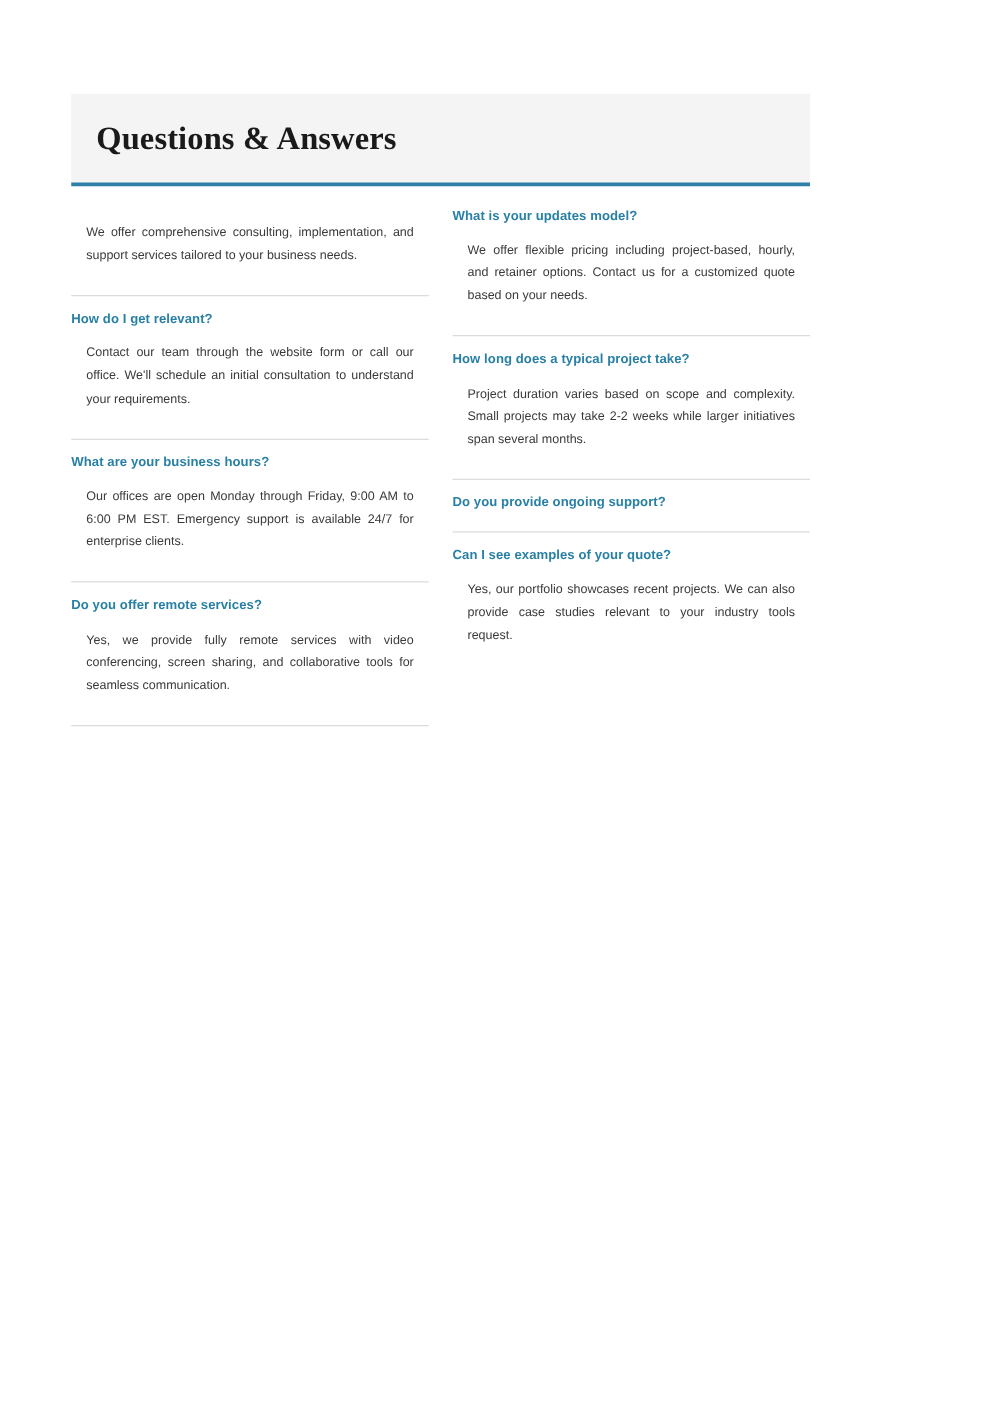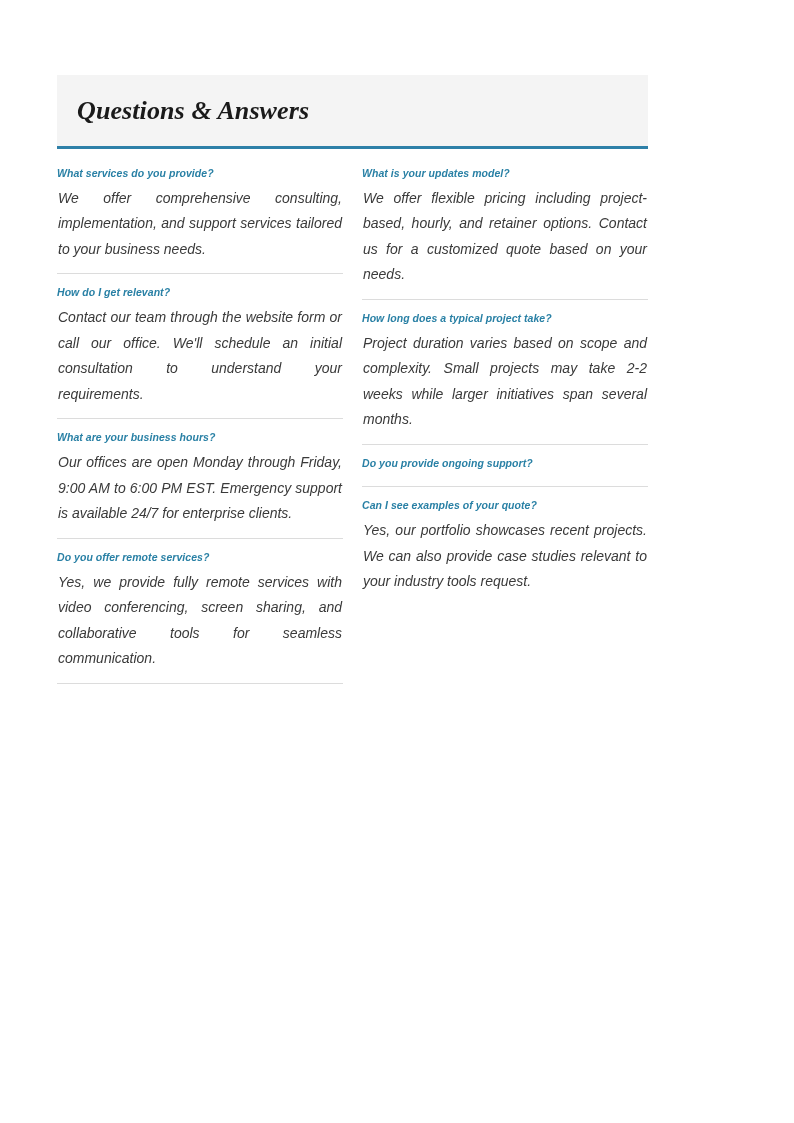--- a/index.html
+++ b/index.html
@@ -12,21 +12,20 @@
     height: 1123px;
     font-family: "Liberation Sans", sans-serif;
     -webkit-font-smoothing: antialiased;
   }
   .page {
     position: relative;
     width: 705px;
     height: 1123px;
     box-sizing: border-box;
     padding: 75px 57px 0 57px;
-    font-style: italic;
   }
   
   .faq-header {
     background: #f4f4f4;
     border-bottom: 3px solid #2e80a8;
     padding: 22px 20px 20px 20px;
     box-sizing: border-box;
   }
   .faq-title {
     margin: 0;
@@ -62,42 +61,41 @@
   .faq-question {
     margin: 0 0 6px 0;
     font-family: "Liberation Sans", sans-serif;
     font-weight: bold;
     font-size: 10.5px;
     line-height: 1.35;
     color: #2980a5;
     letter-spacing: 0.05px;
   }
   .faq-answer {
-    margin: 1px;
+    margin: 12px;
     font-family: "Liberation Sans", sans-serif;
-    font-size: 14px;
+    font-size: 10px;
     line-height: 1.82;
     color: #3a3a3a;
     text-align: justify;
     text-justify: inter-word;
   }
 </style>
 </head>
 <body>
 
 <div class="page">
 
   <div class="faq-header">
     <h1 class="faq-title">Questions &amp; Answers</h1>
   </div>
 
   <div class="faq-columns">
     <div class="faq-column">
         <div class="faq-item with-divider">
-          <h2 class="faq-question">What services do you provide?</h2>
           <p class="faq-answer">We offer comprehensive consulting, implementation, and support services tailored to your business needs.</p>
         </div>
         <div class="faq-item with-divider">
           <h2 class="faq-question">How do I get relevant?</h2>
           <p class="faq-answer">Contact our team through the website form or call our office. We'll schedule an initial consultation to understand your requirements.</p>
         </div>
         <div class="faq-item with-divider">
           <h2 class="faq-question">What are your business hours?</h2>
           <p class="faq-answer">Our offices are open Monday through Friday, 9:00 AM to 6:00 PM EST. Emergency support is available 24/7 for enterprise clients.</p>
         </div>

